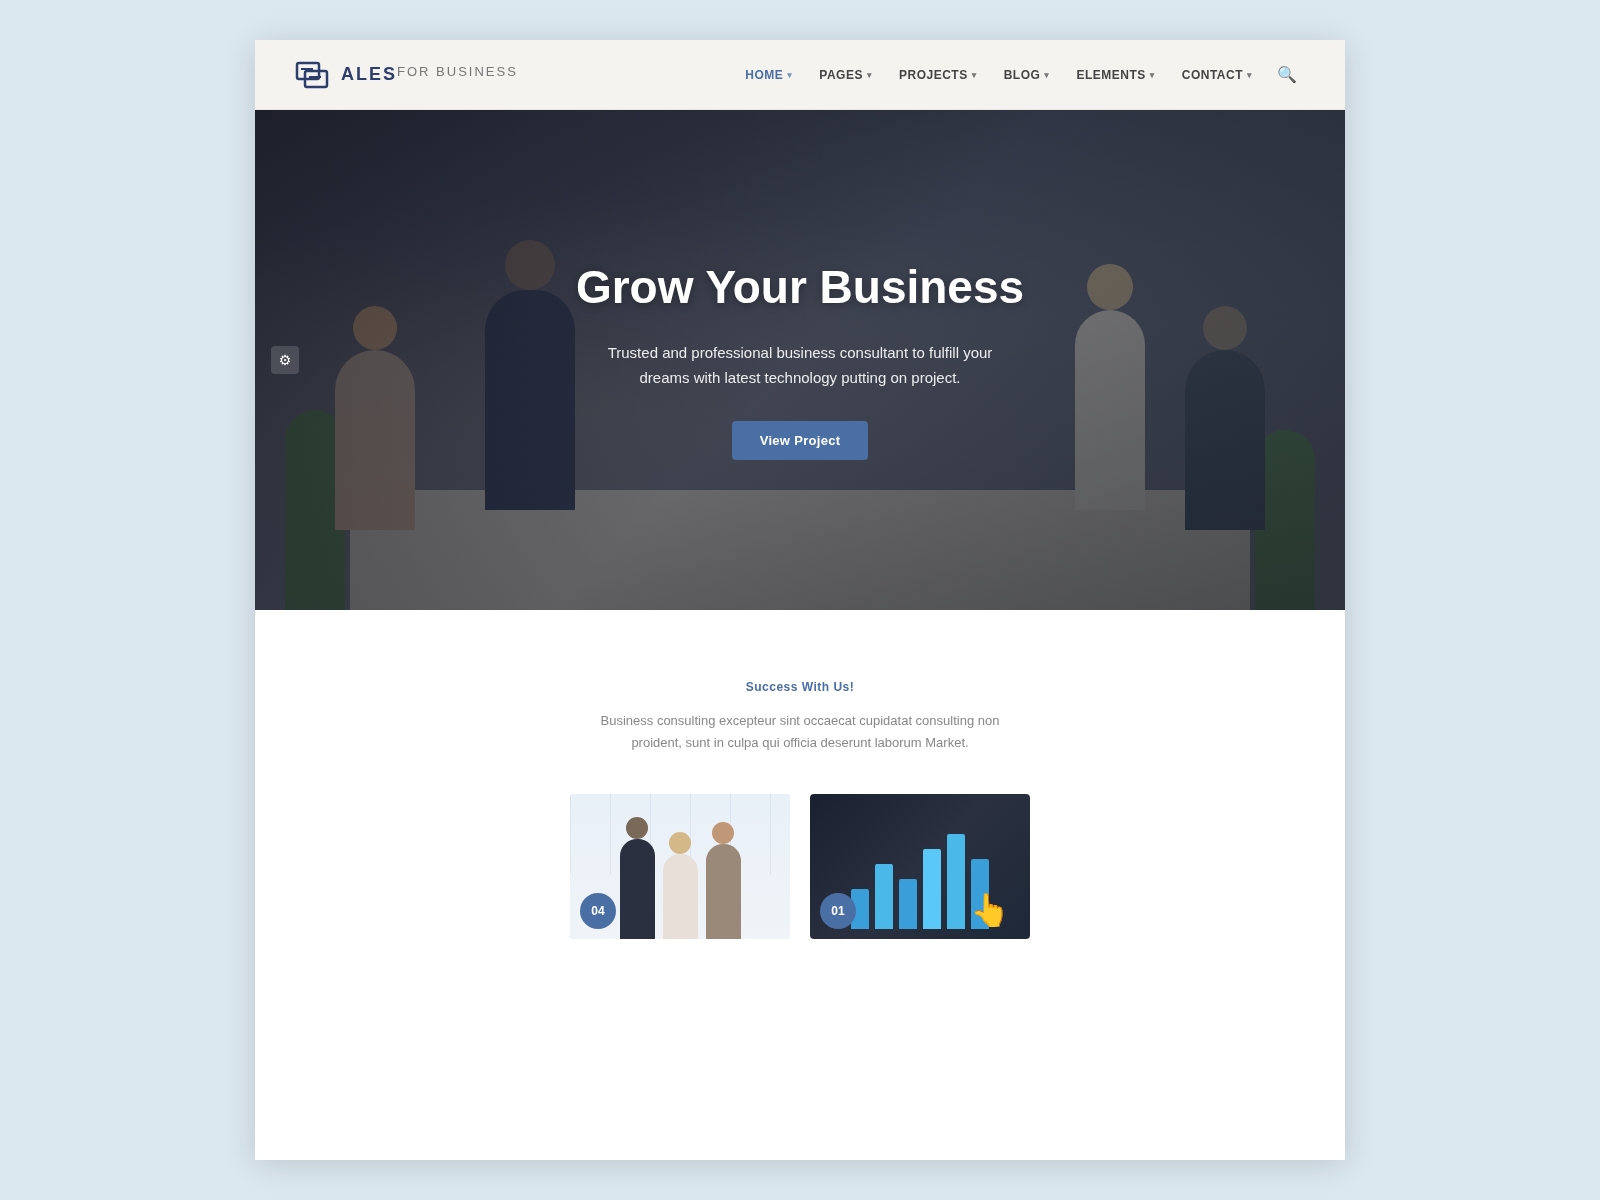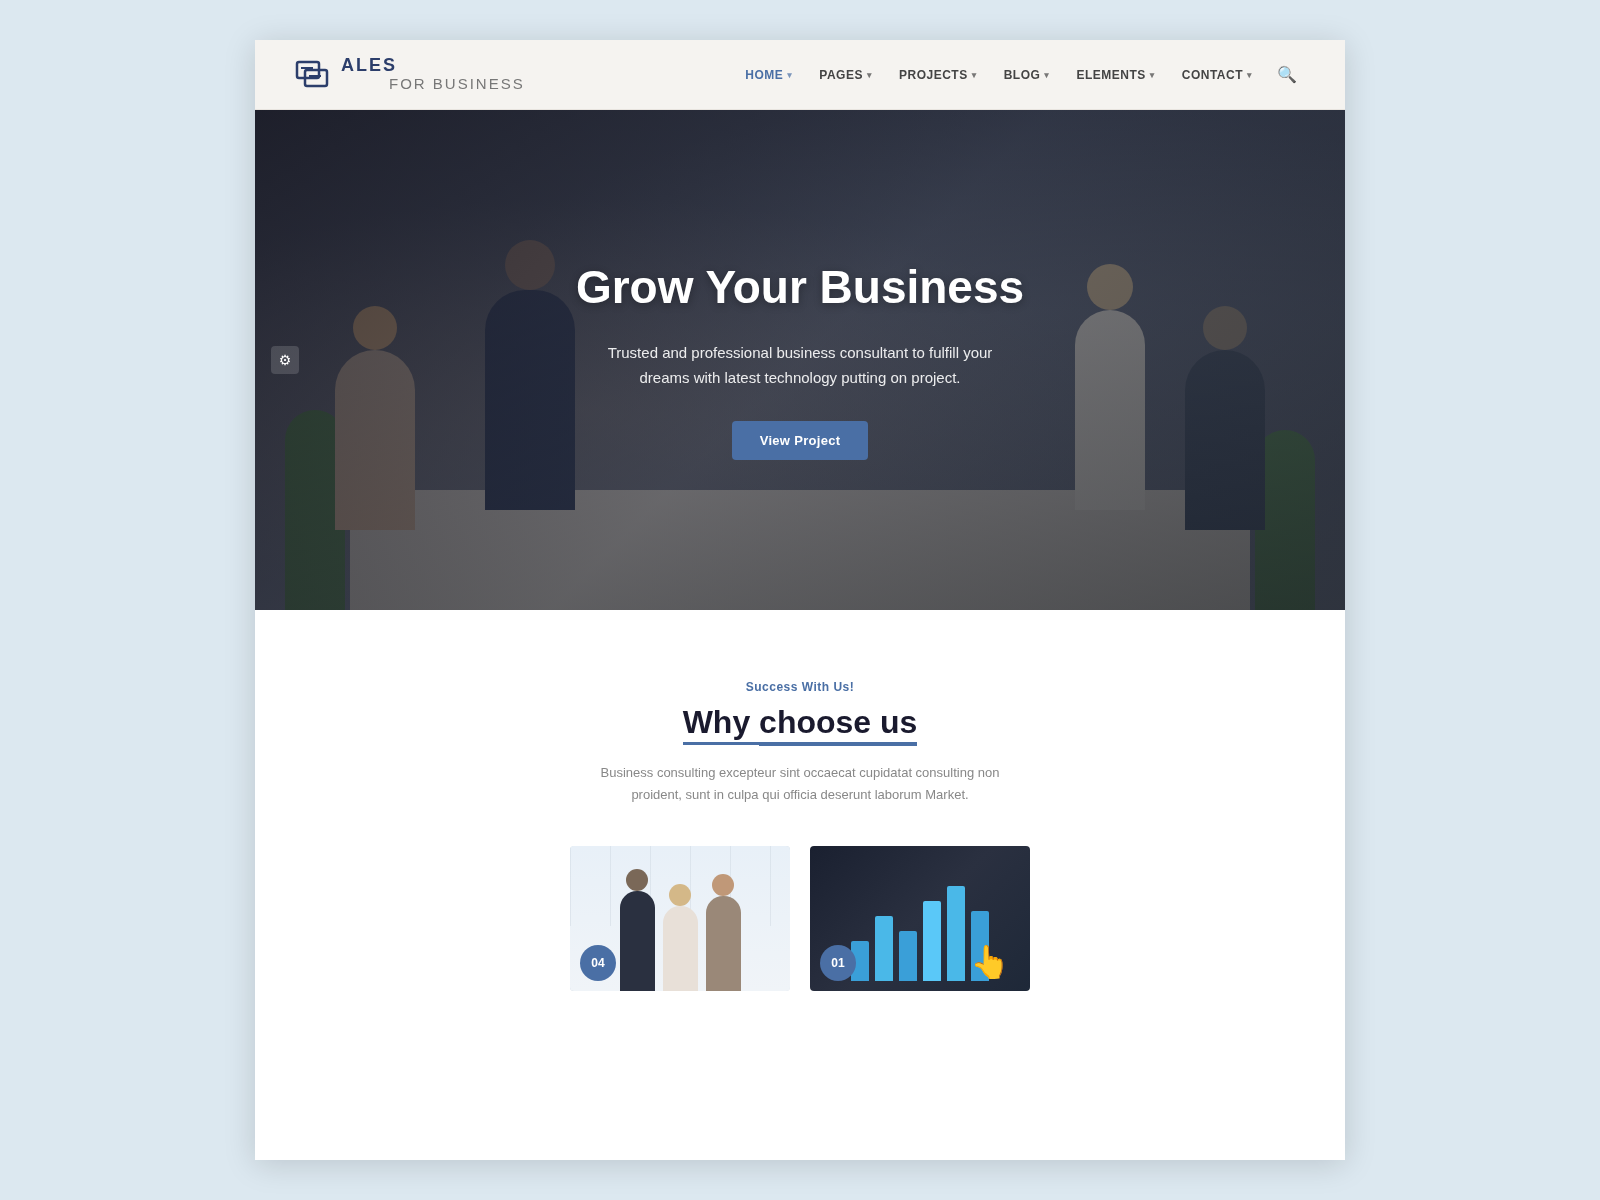--- a/index.html
+++ b/index.html
@@ -33,34 +33,33 @@
       align-items: center;
       gap: 10px;
       text-decoration: none;
     }
     .logo-icon {
       width: 36px;
       height: 36px;
     }
     .logo-text {
       display: flex;
-      flex-direction: column;
+      flex-direction: row;
       line-height: 1.1;
     }
     .logo-name {
       font-size: 18px;
       font-weight: 700;
       color: #2c3e6b;
       letter-spacing: 2px;
     }
     .logo-sub {
-      font-size: 15px;
+      font-size: 13px;
       color: #777;
       letter-spacing: 2px;
-      margin-left: 48px;
     }
     .nav-links {
       display: flex;
       align-items: center;
       gap: 7px;
       list-style: none;
     }
     .nav-links li a {
       text-decoration: none;
       font-size: 12px;
@@ -523,23 +522,20 @@
 
     <div class="hero-content">
       <h1 class="hero-title">Grow Your Business</h1>
       <p class="hero-subtitle">Trusted and professional business consultant to fulfill your dreams with latest technology putting on project.</p>
       <button class="hero-btn">View Project</button>
     </div>
   </section>
 
   <section class="section-why">
     <p class="section-tagline">Success With Us!</p>
-    <h2 class="section-title">
-      <span>Why </span><span style="border-bottom: 3px solid rgb(74, 111, 165); padding-bottom: 2px; display: inline-block;"><span>choose us</span></span>
-    </h2>
     <p class="section-desc">Business consulting excepteur sint occaecat cupidatat consulting non proident, sunt in culpa qui officia deserunt laborum Market.</p>
 
     <div class="cards-row">
 
 
       <div class="card">
         <div class="card-img card-img-2">
           <div class="window-bg"></div>
           <div class="window-lines"></div>
           <div class="card-people">

